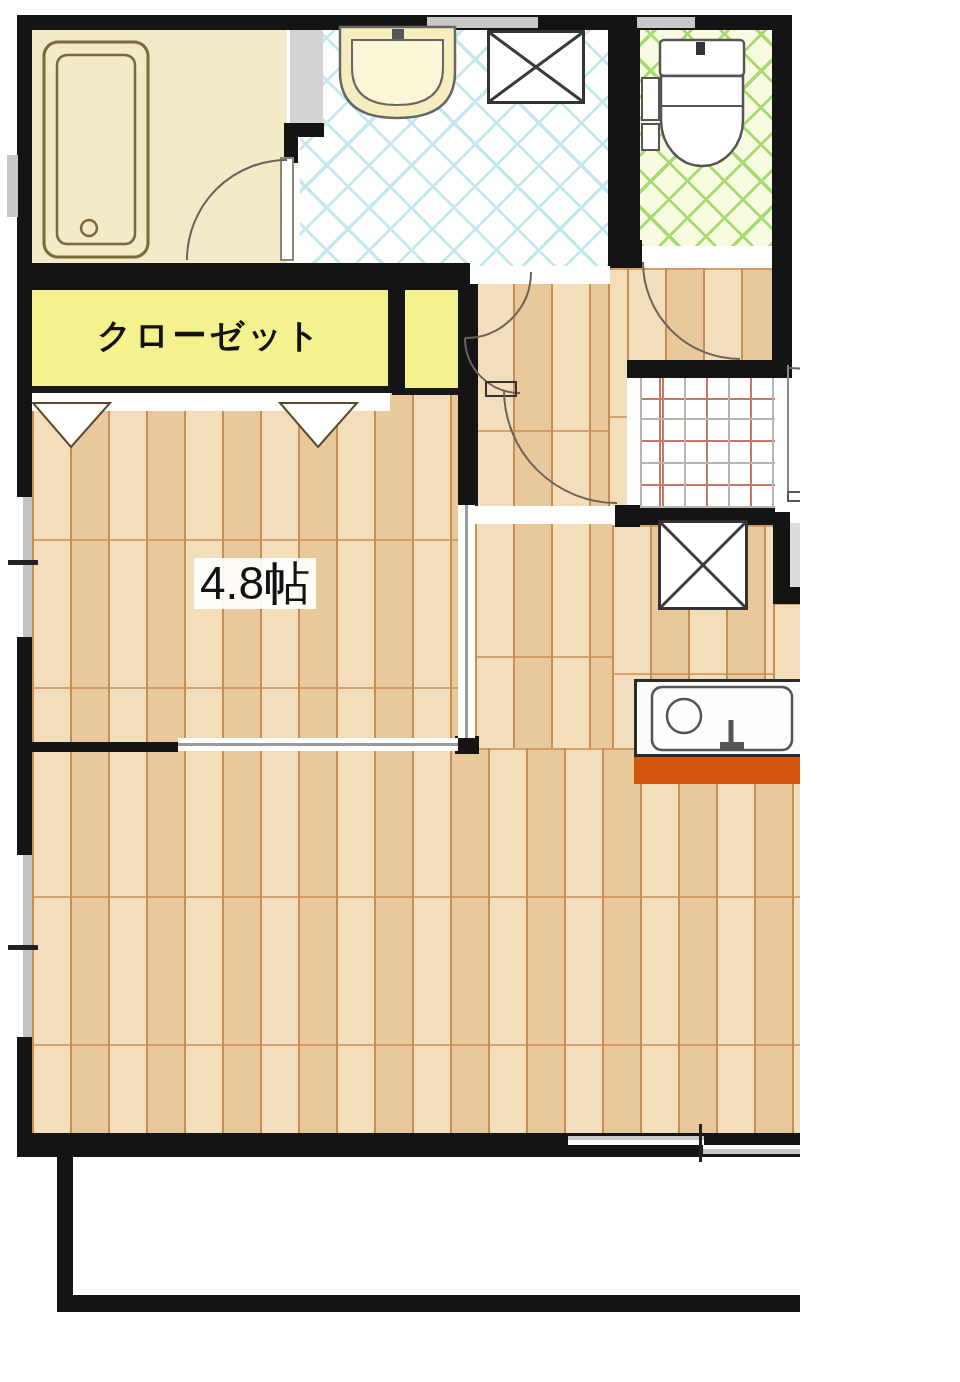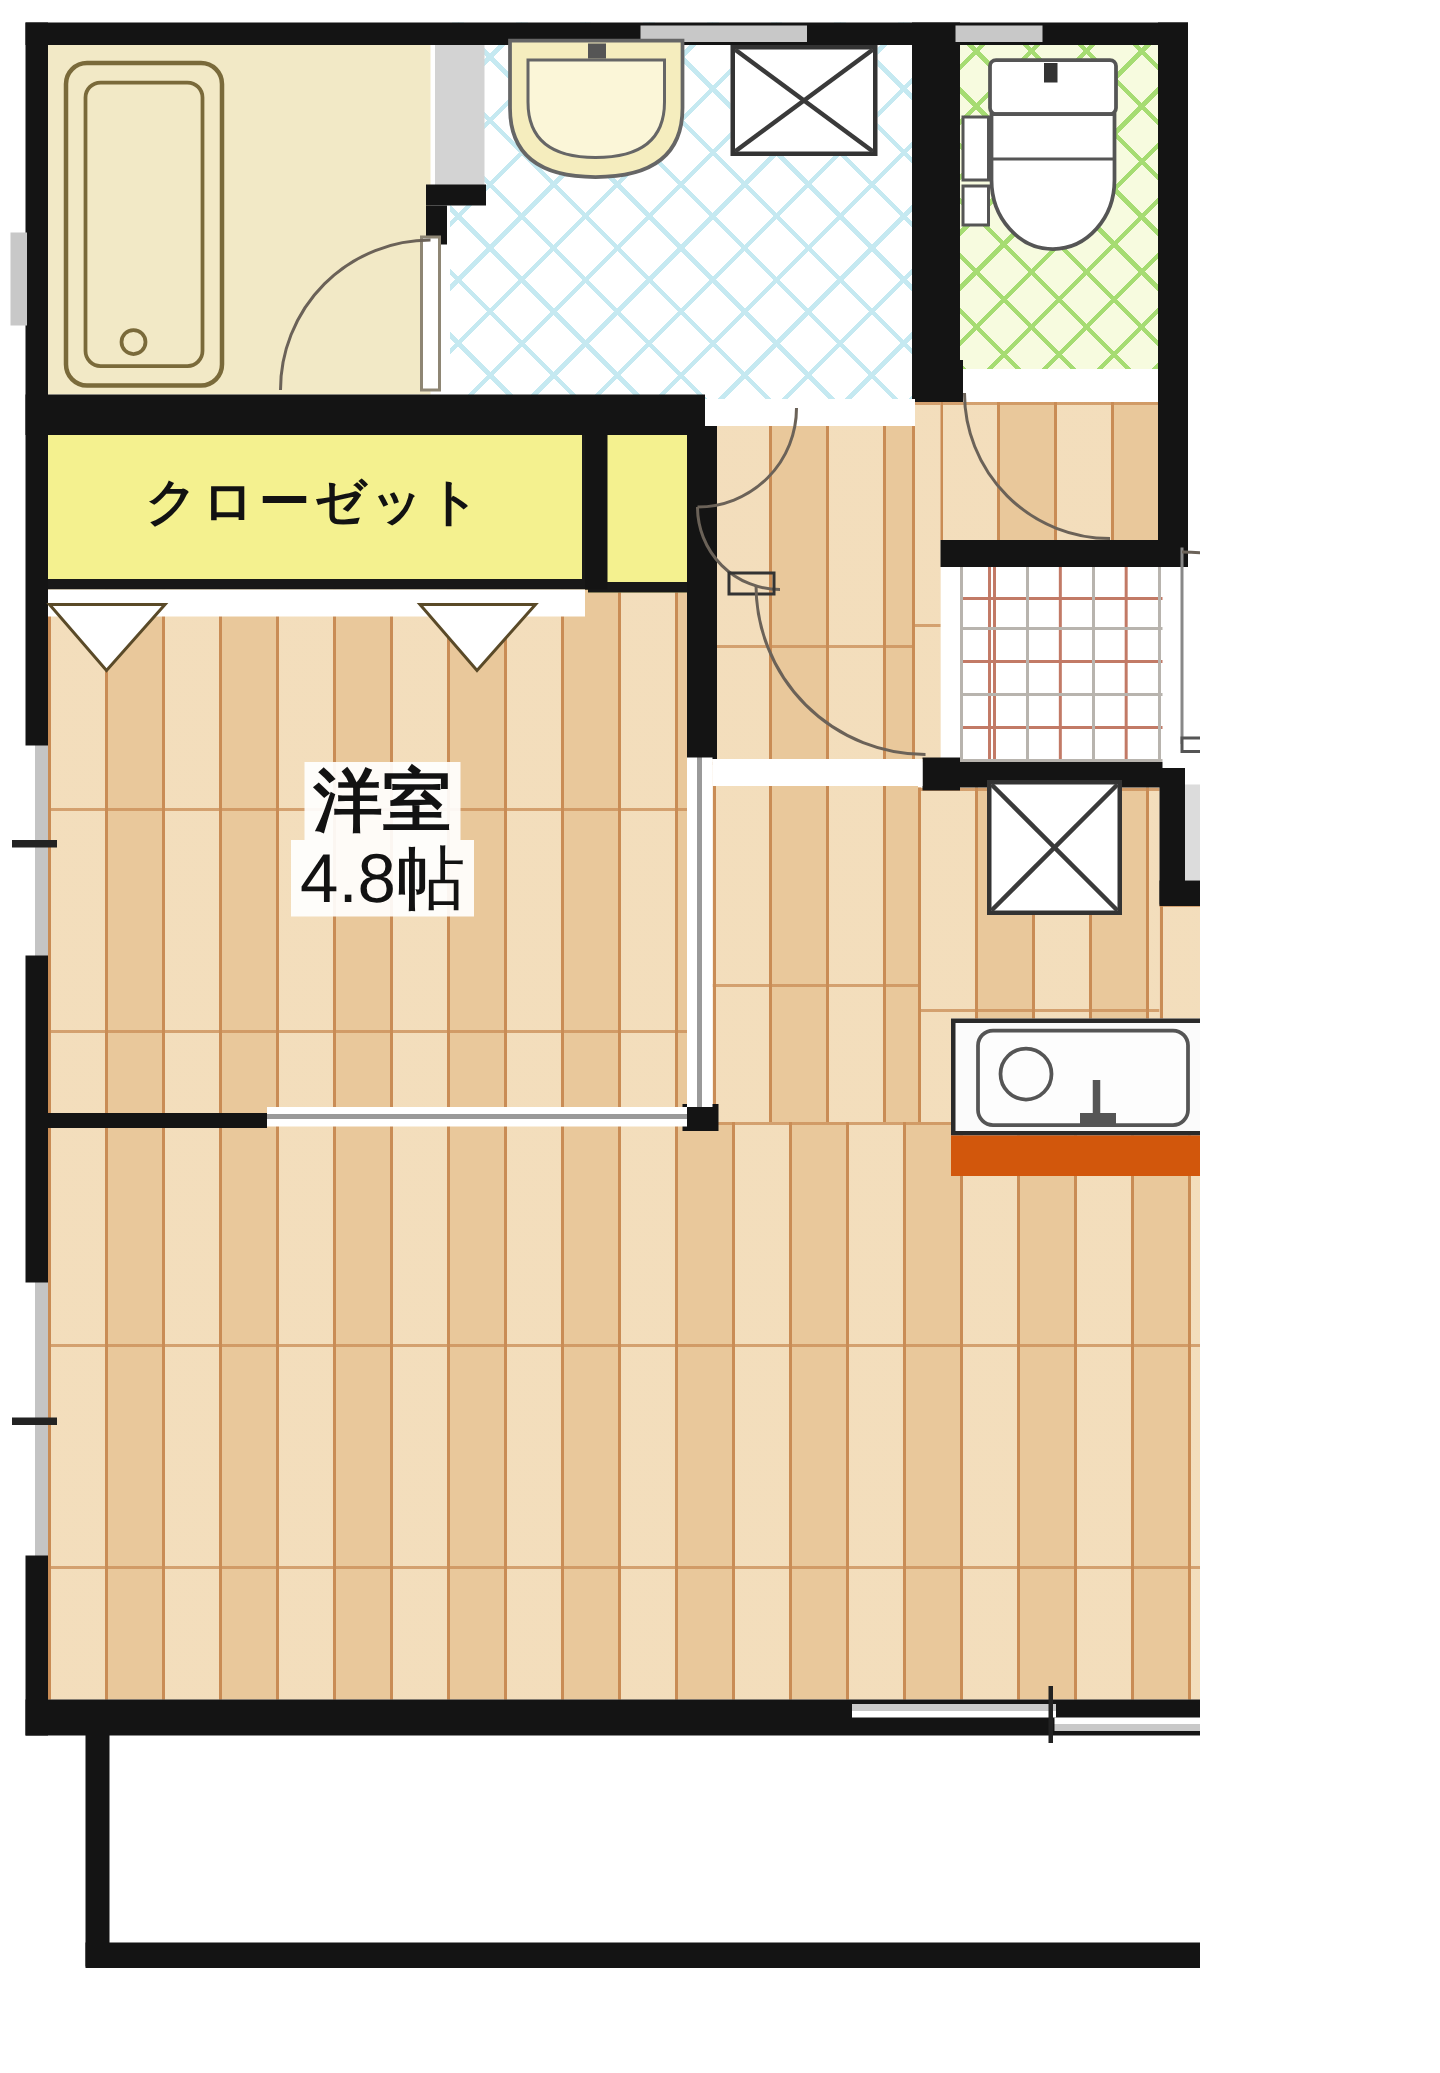--- a/index.html
+++ b/index.html
@@ -196,18 +196,18 @@
       <line x1="845" y1="736" x2="928" y2="736" stroke="#fff" stroke-width="3"></line>
       <line x1="845" y1="744" x2="928" y2="744" stroke="#fff" stroke-width="3"></line>
     </g>
   </svg>
 
   <div class="lbl" style="left:40px;top:316px;width:340px;font-size:34px;font-weight:600;letter-spacing:3px;">
     <span style="background:none;">クローゼット</span>
   </div>
 
   <div class="lbl" style="left:150px;top:508px;width:210px;font-size:46px;">
-    <span class="l1">洋室</span><br>
+    <br>
     <span>4.8帖</span>
   </div>
 
 
 </div>
 
 </body></html>

